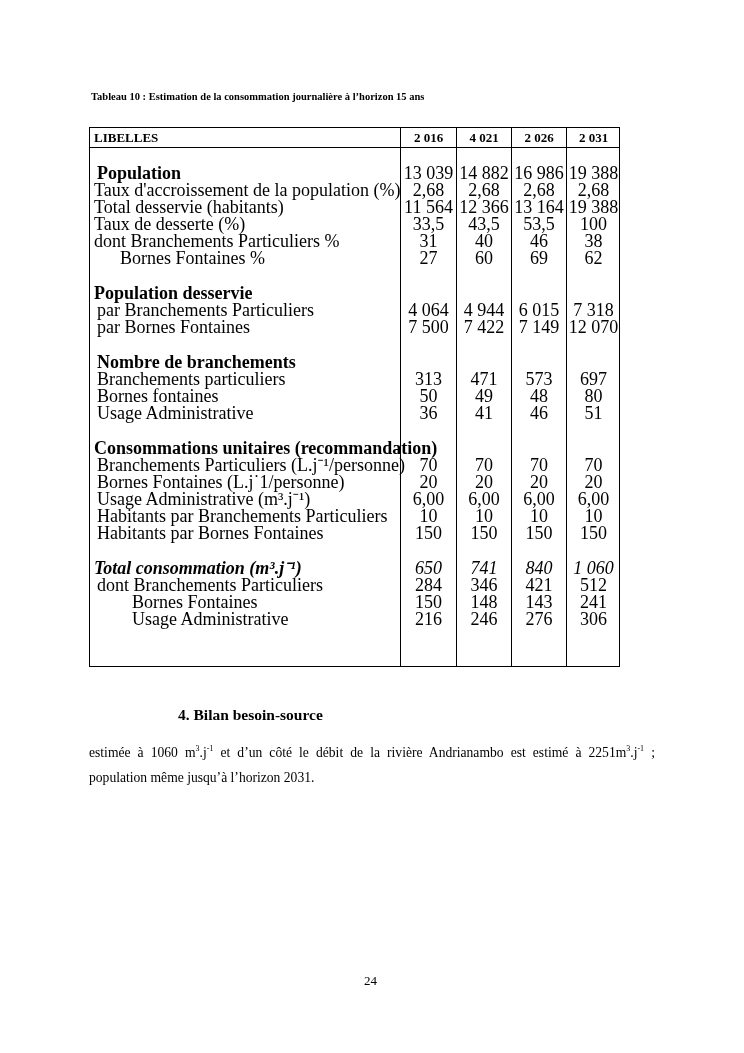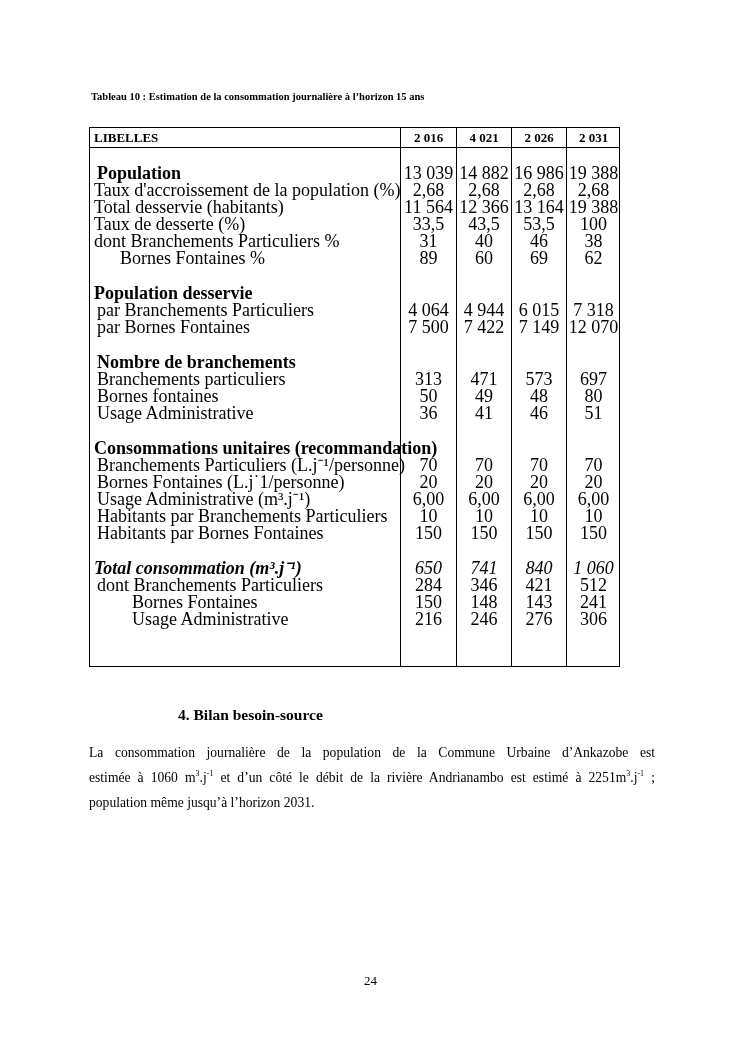--- a/index.html
+++ b/index.html
@@ -70,21 +70,21 @@
       </div>
       <div class="row" style="top: 105px;">
         <div class="lbl" style="left: 4px;">dont Branchements Particuliers %</div>
         <div class="val" style="left: 311px; width: 55px;">31</div>
         <div class="val" style="left: 367px; width: 54px;">40</div>
         <div class="val" style="left: 422px; width: 54px;">46</div>
         <div class="val" style="left: 477px; width: 53px;">38</div>
       </div>
       <div class="row" style="top: 122px;">
         <div class="lbl" style="left: 30px;">Bornes Fontaines %</div>
-        <div class="val" style="left: 311px; width: 55px;">89</div>
+        <div class="val" style="left: 311px; width: 55px;">27</div>
         <div class="val" style="left: 367px; width: 54px;">60</div>
         <div class="val" style="left: 422px; width: 54px;">69</div>
         <div class="val" style="left: 477px; width: 53px;">62</div>
       </div>
       <div class="row" style="top: 157px;">
         <div class="lbl b" style="left: 4px;">Population desservie</div>
         <div class="val" style="left: 311px; width: 55px;"></div>
         <div class="val" style="left: 367px; width: 54px;"></div>
         <div class="val" style="left: 422px; width: 54px;"></div>
         <div class="val" style="left: 477px; width: 53px;"></div>
@@ -200,18 +200,17 @@
         <div class="val" style="left: 367px; width: 54px;">246</div>
         <div class="val" style="left: 422px; width: 54px;">276</div>
         <div class="val" style="left: 477px; width: 53px;">306</div>
       </div>
     </div>
 </div>
 
 <div class="heading">4. Bilan besoin-source</div>
 
 <div class="para">
-  <span class="l">La consommation journalière de la population de la Commune Urbaine d’Ankazobe est</span>
   <span class="l" id="pline1">estimée à 1060 m<sup>3</sup>.j<sup>-1</sup> et d’un côté le débit de la rivière Andrianambo est estimé à 2251m<sup>3</sup>.j<sup>-1</sup> ;</span>
   <span class="l last">population  même jusqu’à l’horizon 2031.</span>
 </div>
 
 <div class="pagenum">24</div>
 
 </body></html>

